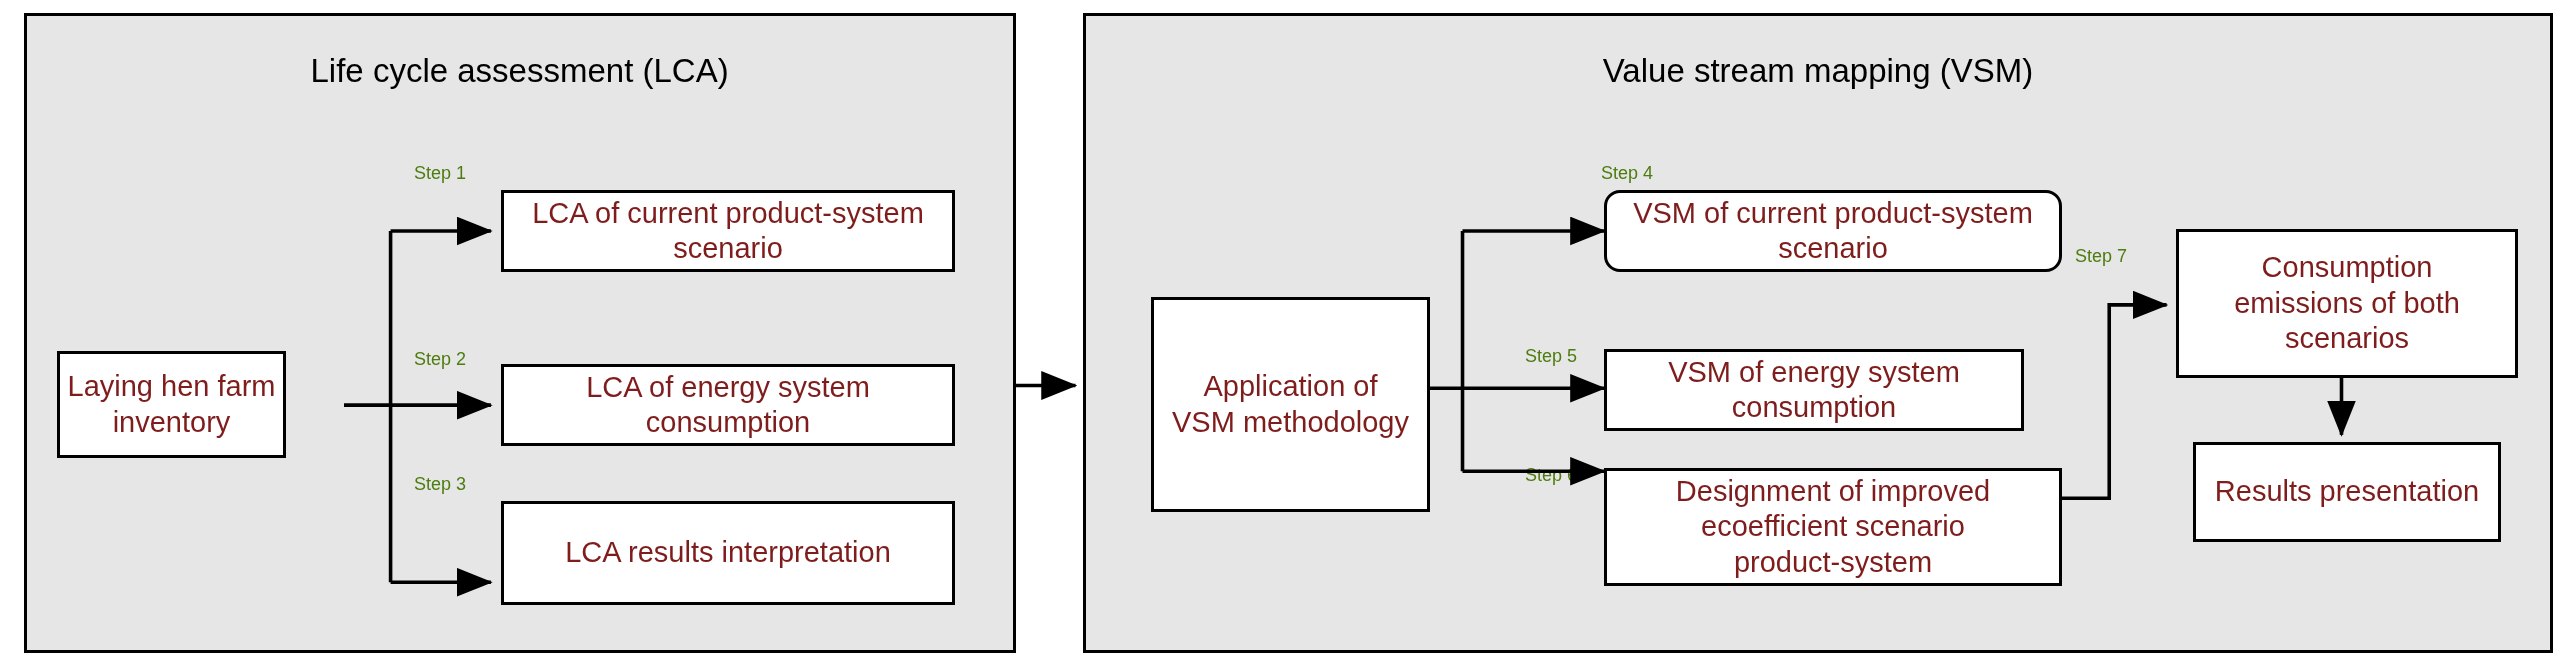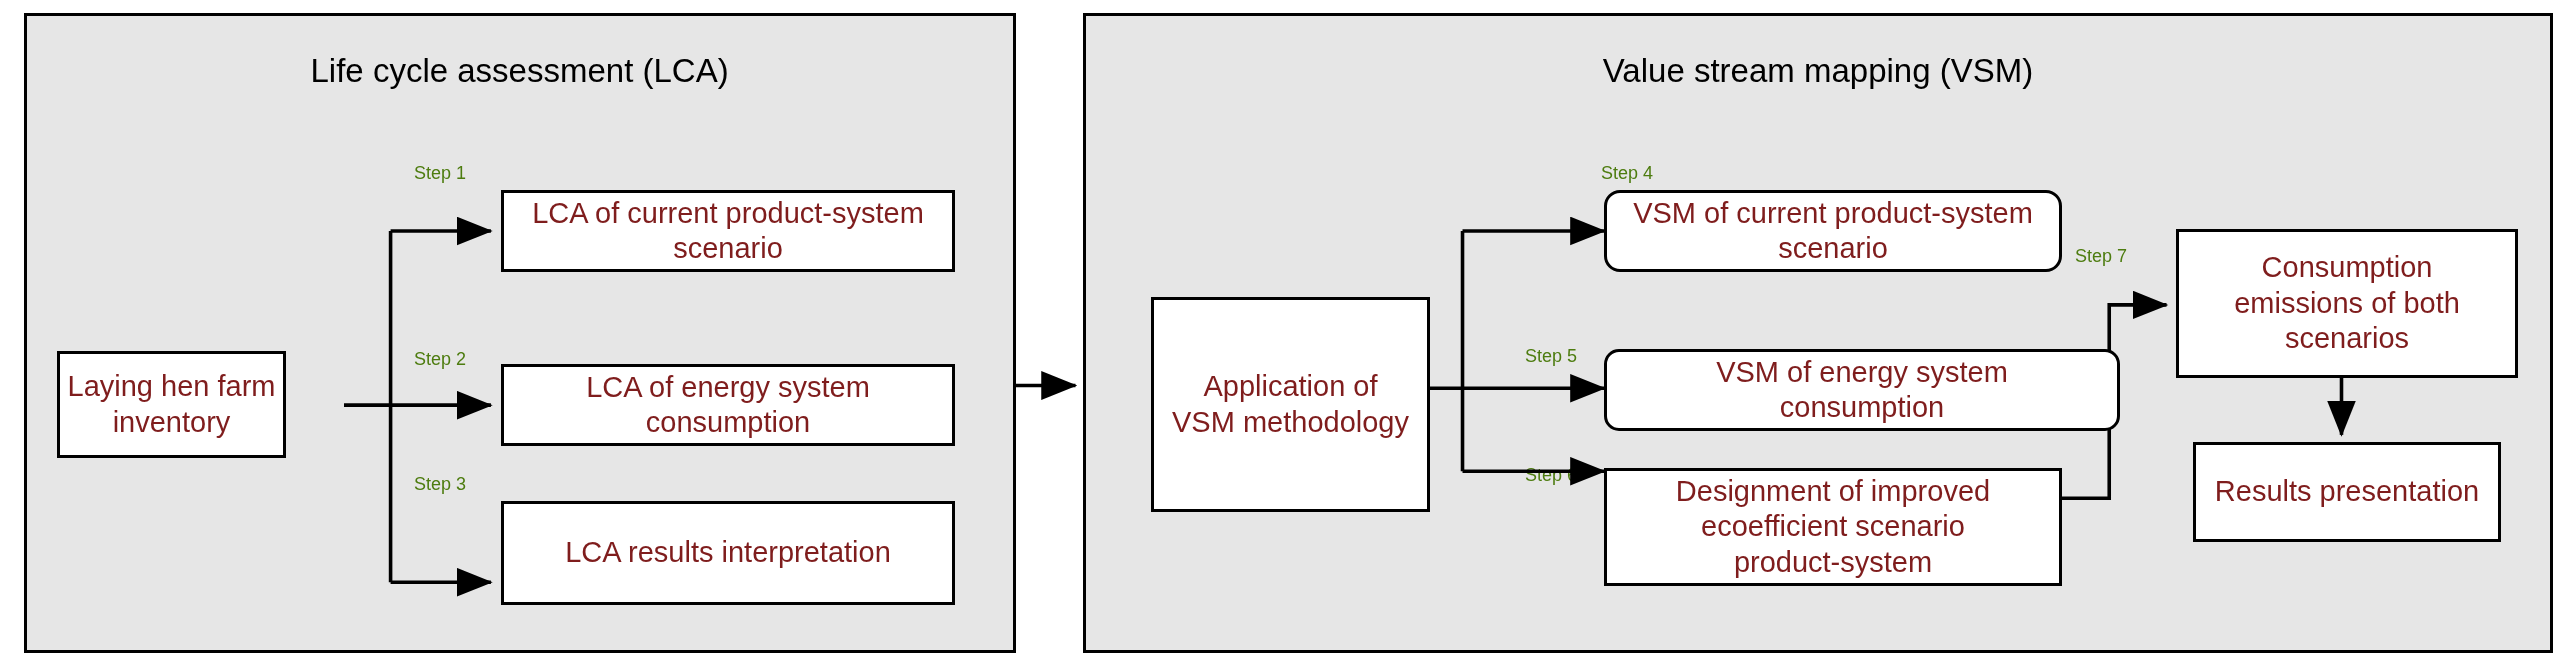--- a/index.html
+++ b/index.html
@@ -153,21 +153,21 @@
       </span>
   </div>
 
   <div class="node" style="left:1604px; top:190px; width:458px; height:82px;border-radius:16px;">
     <span>
         <span style="display:block">VSM of current product-system</span>
         <span style="display:block">scenario</span>
       </span>
   </div>
 
-  <div class="node" style="left:1604px; top:349px; width:516px; height:82px;border-radius:15px;">
+  <div class="node" style="left:1604px; top:349px; width:420px; height:82px;">
     <span>
         <span style="display:block">VSM of energy system</span>
         <span style="display:block">consumption</span>
       </span>
   </div>
 
   <div class="node" style="left:1604px; top:468px; width:458px; height:118px;">
     <span>
         <span style="display:block">Designment of improved</span>
         <span style="display:block">ecoefficient scenario</span>

